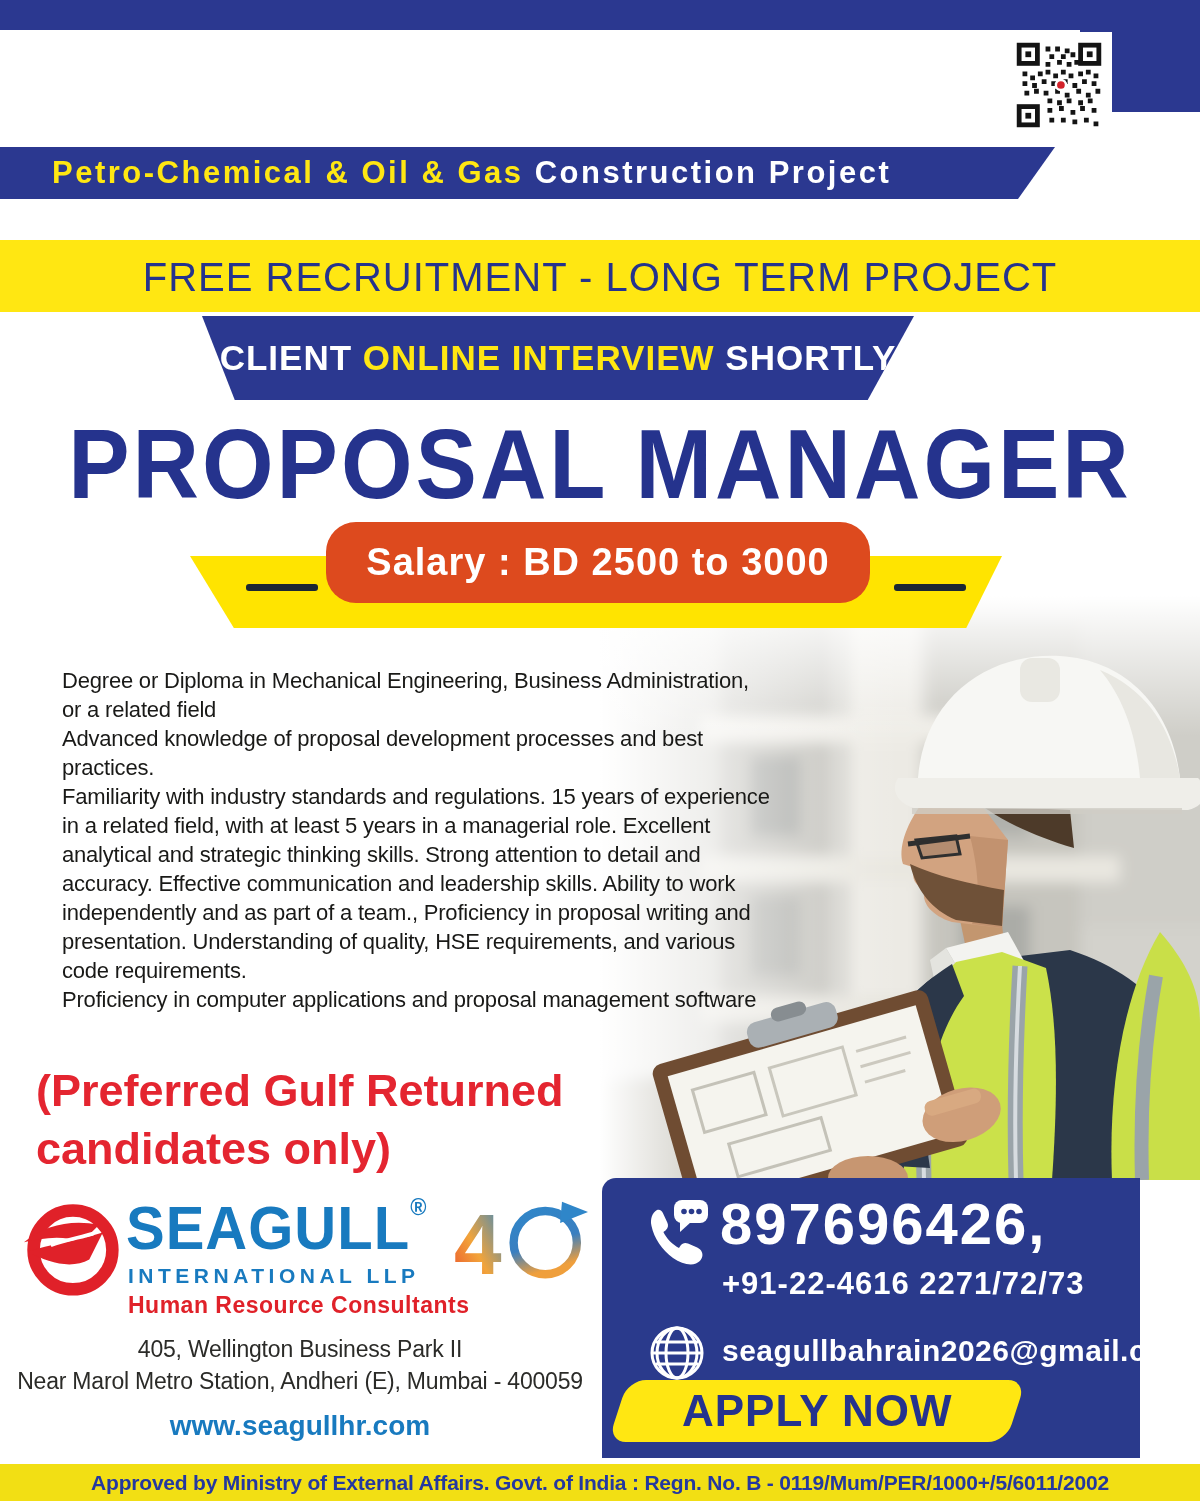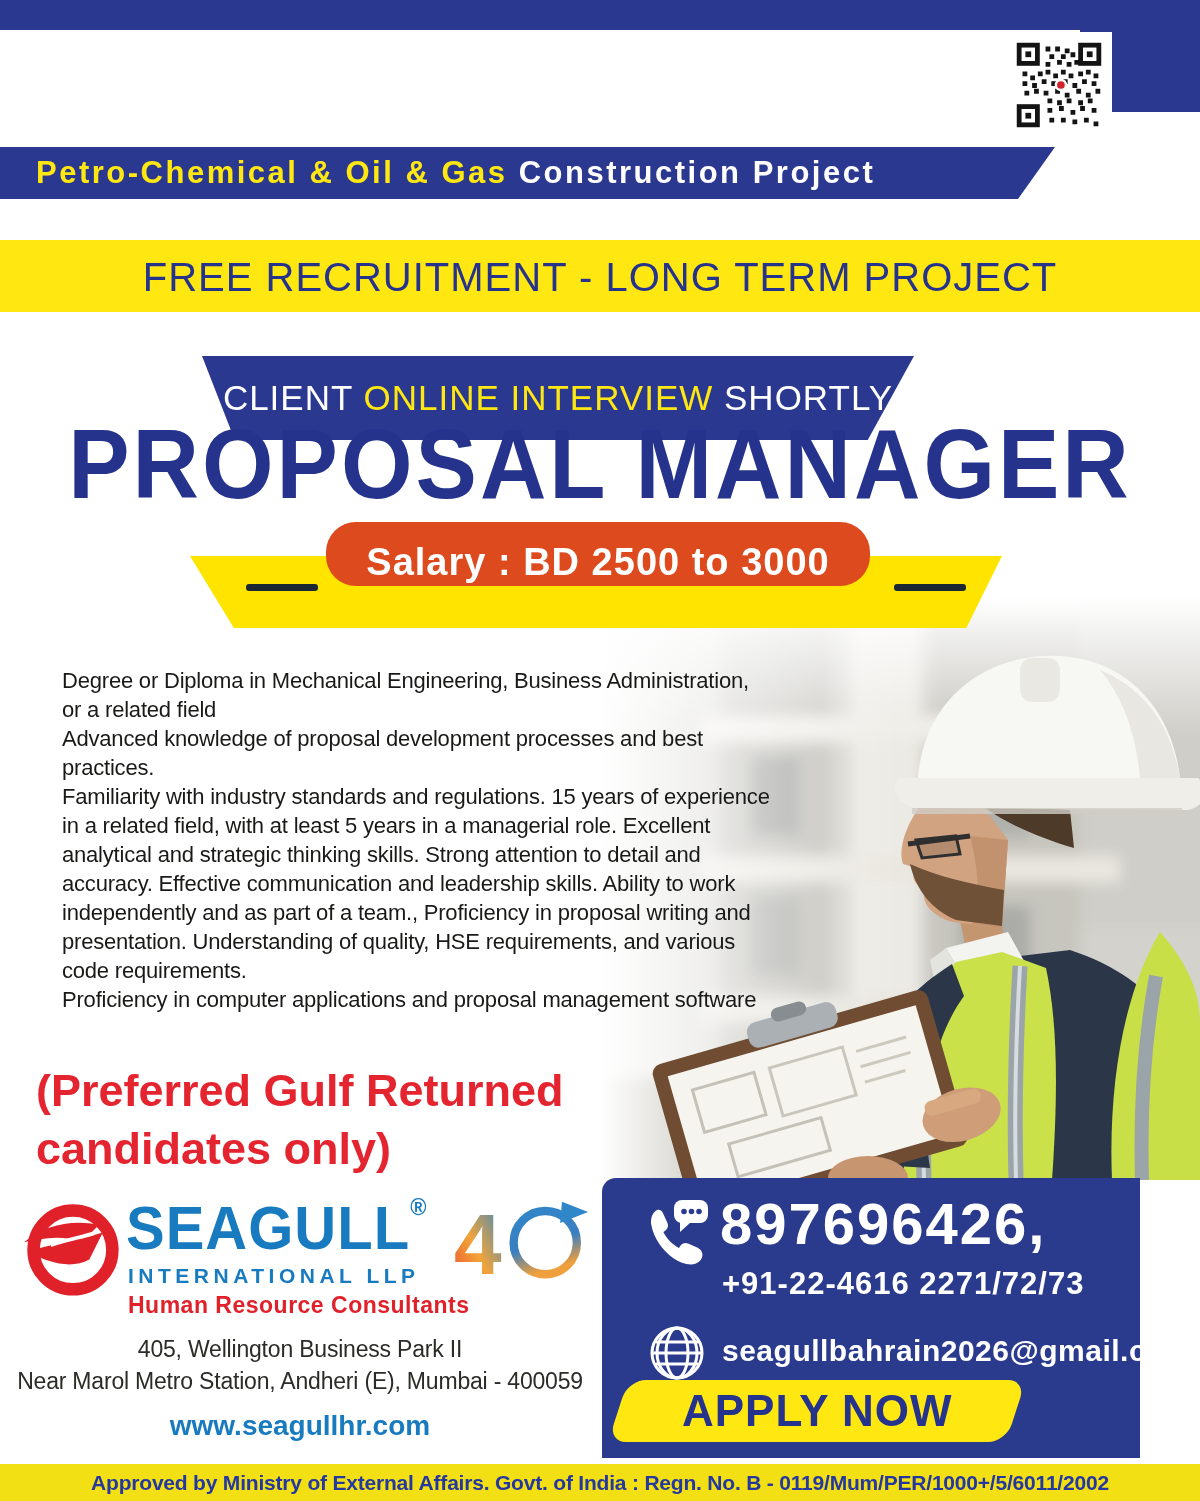--- a/index.html
+++ b/index.html
@@ -13,38 +13,38 @@
   .red-banner{position:absolute;left:0;top:30px;width:1200px;height:117px;background:var(--red);
     clip-path:polygon(0 0,1185px 0,1125px 100%,0 100%);}
   .brand{position:absolute;left:46px;top:9px;font-size:95px;font-weight:bold;color:#fff;
     letter-spacing:2px;white-space:nowrap;transform:scaleY(1.04);transform-origin:left top;}
   .qr{position:absolute;left:1006px;top:32px;width:106px;height:106px;background:#fff;
     padding:5px;box-sizing:border-box;}
   .qr svg{width:100%;height:100%;display:block;}
   .petro{position:absolute;left:0;top:147px;width:1200px;height:52px;background:var(--navy);
     clip-path:polygon(0 0,1055px 0,1018px 100%,0 100%);
     font-size:31px;font-weight:bold;letter-spacing:2.5px;line-height:52px;
-    padding-left:36px;box-sizing:border-box;white-space:pre;}
+    padding-left:52px;box-sizing:border-box;white-space:pre;}
   .petro .y{color:var(--yellow);} .petro .w{color:#fff;}
   
   .freeband{position:absolute;left:0;top:240px;width:1200px;height:72px;background:var(--yellow);
     text-align:center;line-height:74px;font-size:40px;font-weight:normal;color:var(--navy_text);letter-spacing:1px;}
   .client{position:absolute;left:202px;top:316px;width:712px;height:84px;background:var(--navy);
     clip-path:polygon(0 0,100% 0,93.5% 100%,4.6% 100%);
-    text-align:center;line-height:84px;font-size:35px;font-weight:normal;letter-spacing:1px;white-space:pre;margin-top:40px;}
+    text-align:center;line-height:84px;font-size:35px;font-weight:bold;letter-spacing:1px;white-space:pre;}
   .client .y{color:var(--yellow);} .client .w{color:#fff;}
   .jobtitle{position:absolute;left:0;top:412px;width:1200px;margin:0;text-align:center;
     font-size:92px;font-weight:bold;color:var(--navy_text);letter-spacing:3px;
     transform:scaleY(1.06);white-space:nowrap;}
   
   .salaryband{position:absolute;left:190px;top:556px;width:812px;height:72px;background:var(--yellow_deep);
     clip-path:polygon(0 0,100% 0,95.6% 100%,5.4% 100%);}
   .dash{position:absolute;top:584px;height:7px;background:#1b2733;border-radius:3px;}
   .dash-l{left:246px;width:72px;} .dash-r{left:894px;width:72px;}
-  .salarybadge{position:absolute;left:326px;top:522px;width:544px;height:64px;background:var(--orange);
+  .salarybadge{position:absolute;left:326px;top:522px;width:544px;height:81px;background:var(--orange);
     border-radius:30px;text-align:center;line-height:81px;font-size:38px;font-weight:bold;color:#fff;letter-spacing:1px;}
   
   .photo{position:absolute;left:600px;top:596px;width:600px;height:584px;}
   .photo svg{display:block;}
   .reqs{position:absolute;left:38px;top:666px;width:870px;font-size:22px;line-height:29px;
     color:#191917;white-space:pre-line;letter-spacing:-0.2px;margin-left:24px;}
   .preferred{position:absolute;left:36px;top:1062px;font-size:45px;line-height:58px;font-weight:bold;
     color:var(--red_text);white-space:pre-line;}
   
   .agency{position:absolute;left:0;top:1178px;width:600px;height:282px;}

